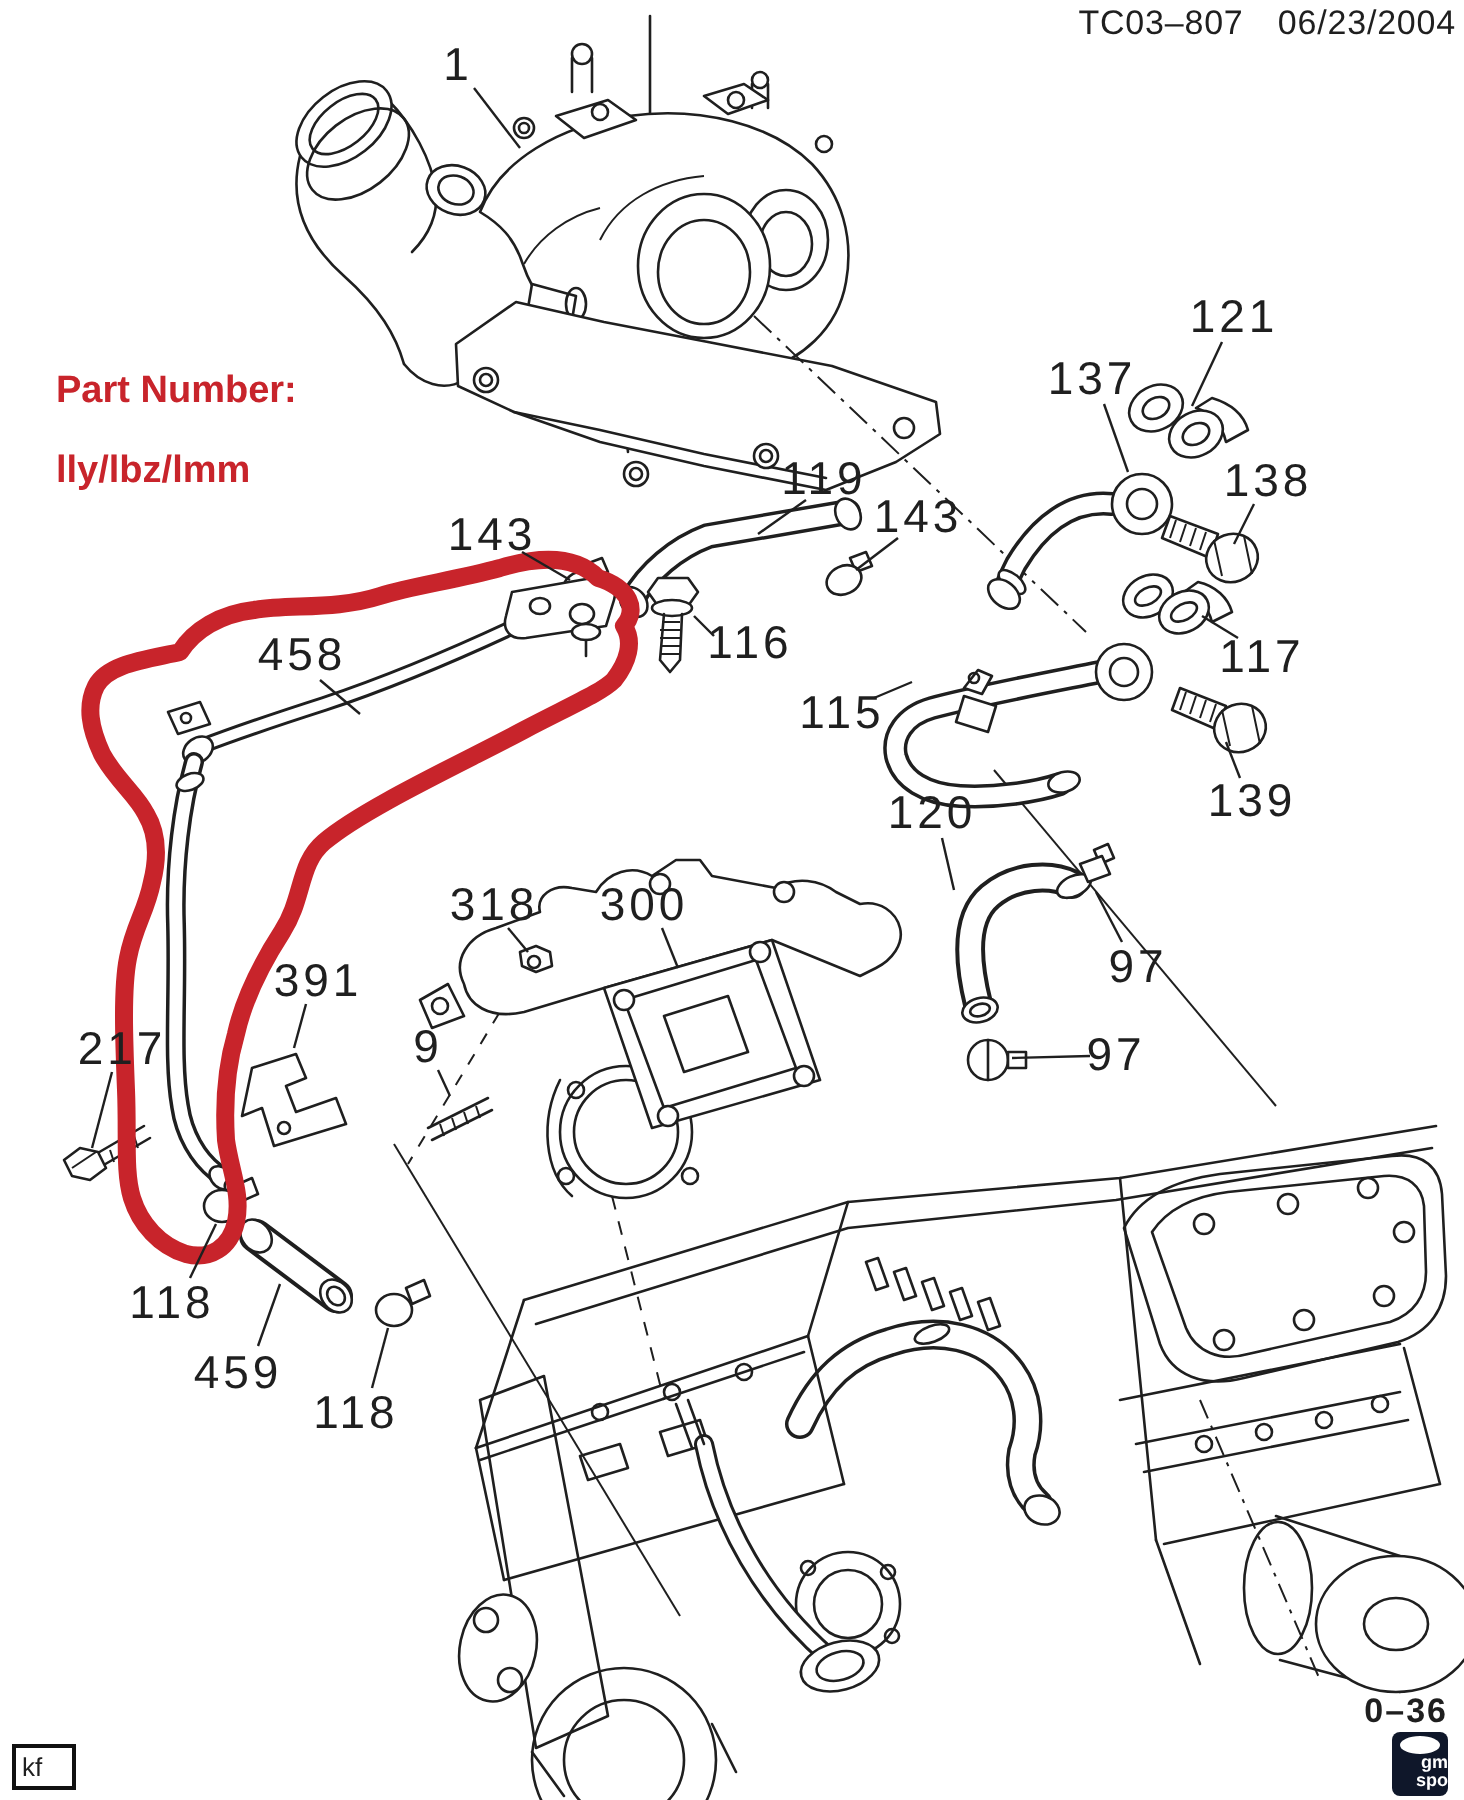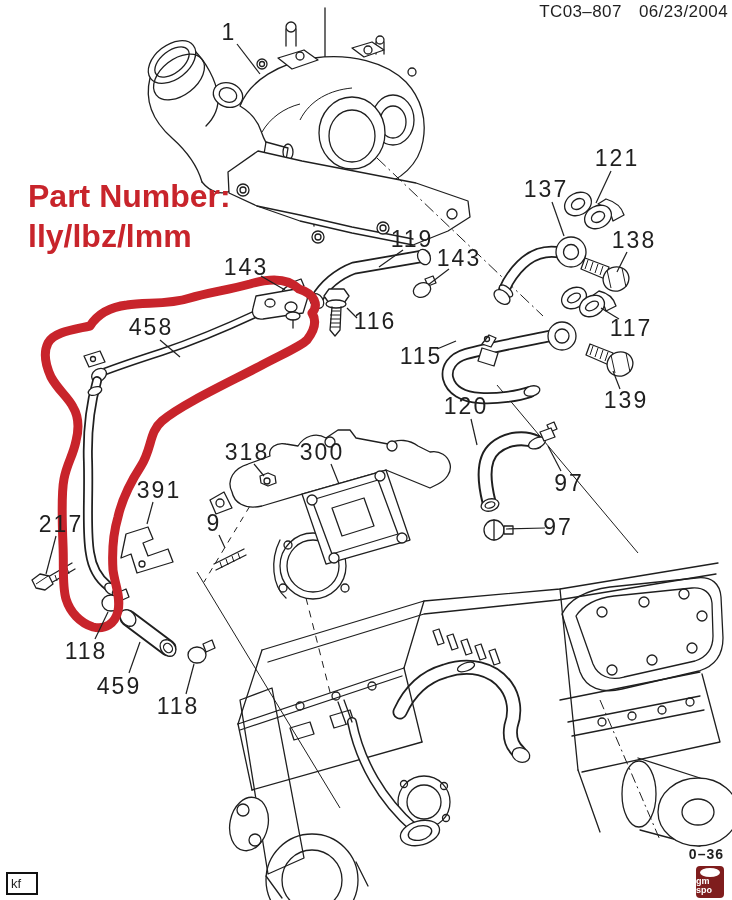--- a/index.html
+++ b/index.html
@@ -10,27 +10,27 @@
   .lnw{stroke:#1f1f1f;stroke-width:1.3;fill:#fff;stroke-linejoin:round;stroke-linecap:round;}
   .thin{stroke:#1f1f1f;stroke-width:1;fill:none;}
   .tube-o{fill:none;stroke:#1f1f1f;stroke-linecap:round;}
   .tube-i{fill:none;stroke:#fff;stroke-linecap:round;}
   .callout-label{font-family:"Liberation Sans",sans-serif;font-size:23px;letter-spacing:2px;
                  fill:#1f1f1f;text-anchor:middle;}
   .leader{stroke:#1f1f1f;stroke-width:1.2;}
   .red{stroke:#c8242b;fill:none;stroke-linejoin:round;stroke-linecap:round;}
   #header{position:absolute;top:2px;right:4px;font-size:17px;letter-spacing:.4px;}
   #header span{margin-left:12px;}
-  #annotation{position:absolute;left:28px;top:176px;font-size:32px;font-weight:700;
+  #annotation{position:absolute;left:28px;top:176px;font-size:19px;font-weight:700;
               line-height:40px;color:#c8242b;}
-  #page-ref{position:absolute;right:8px;top:846px;font-size:14px;letter-spacing:1px;font-weight:600;}
+  #page-ref{position:absolute;right:8px;top:846px;font-size:17px;letter-spacing:1px;font-weight:600;}
   #kf-box{position:absolute;left:6px;top:872px;border:2px solid #111;min-width:22px;height:19px;
           line-height:19px;text-align:left;font-size:13px;padding:0 3px;}
-  #gm-logo{position:absolute;right:8px;top:866px;width:28px;height:32px;background:#7f1d1d;
-           border-radius:4px;text-align:left;}
+  #gm-logo{position:absolute;right:8px;top:866px;width:28px;height:32px;background:#0f172a;
+           border-radius:4px;text-align:right;}
   #gm-logo .can-top{width:20px;height:9px;background:#fff;border-radius:50%;margin:2px auto 0;}
   #gm-logo .l1,#gm-logo .l2{color:#fff;font-size:9px;line-height:9px;font-weight:700;}
 </style>
 </head>
 <body>
 
 <div id="stage">
 
   <svg id="art" width="732" height="900" viewBox="0 0 732 900">
 

